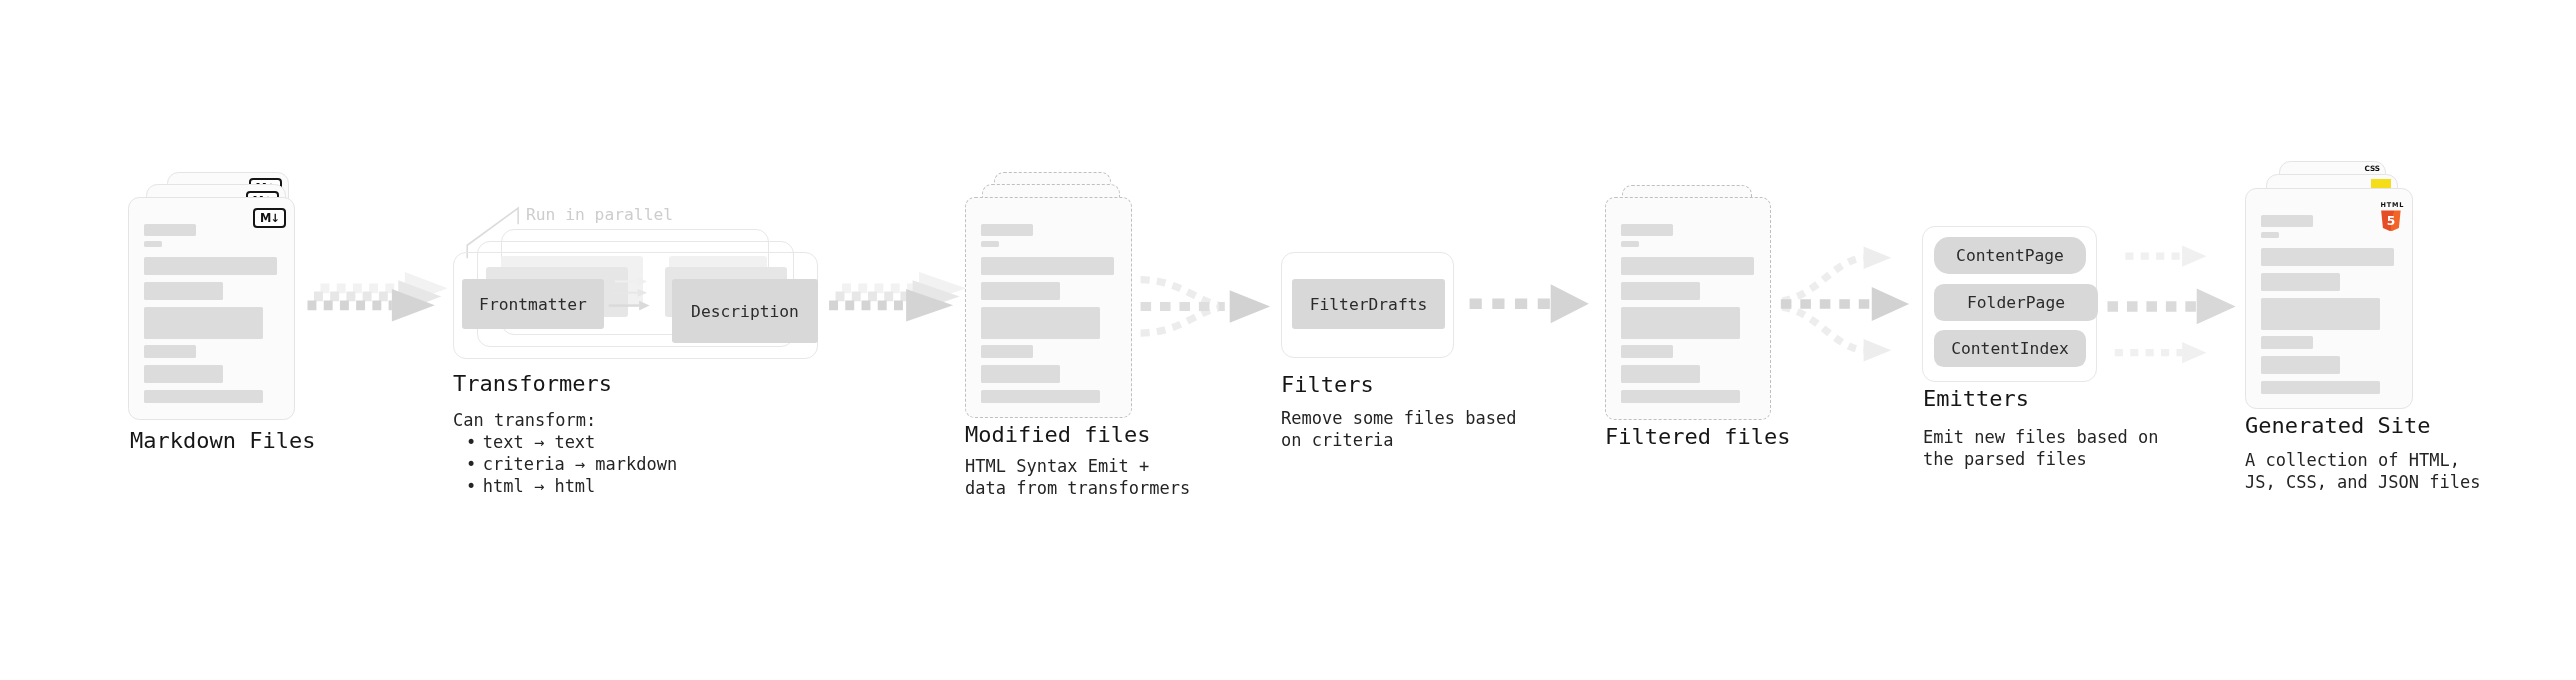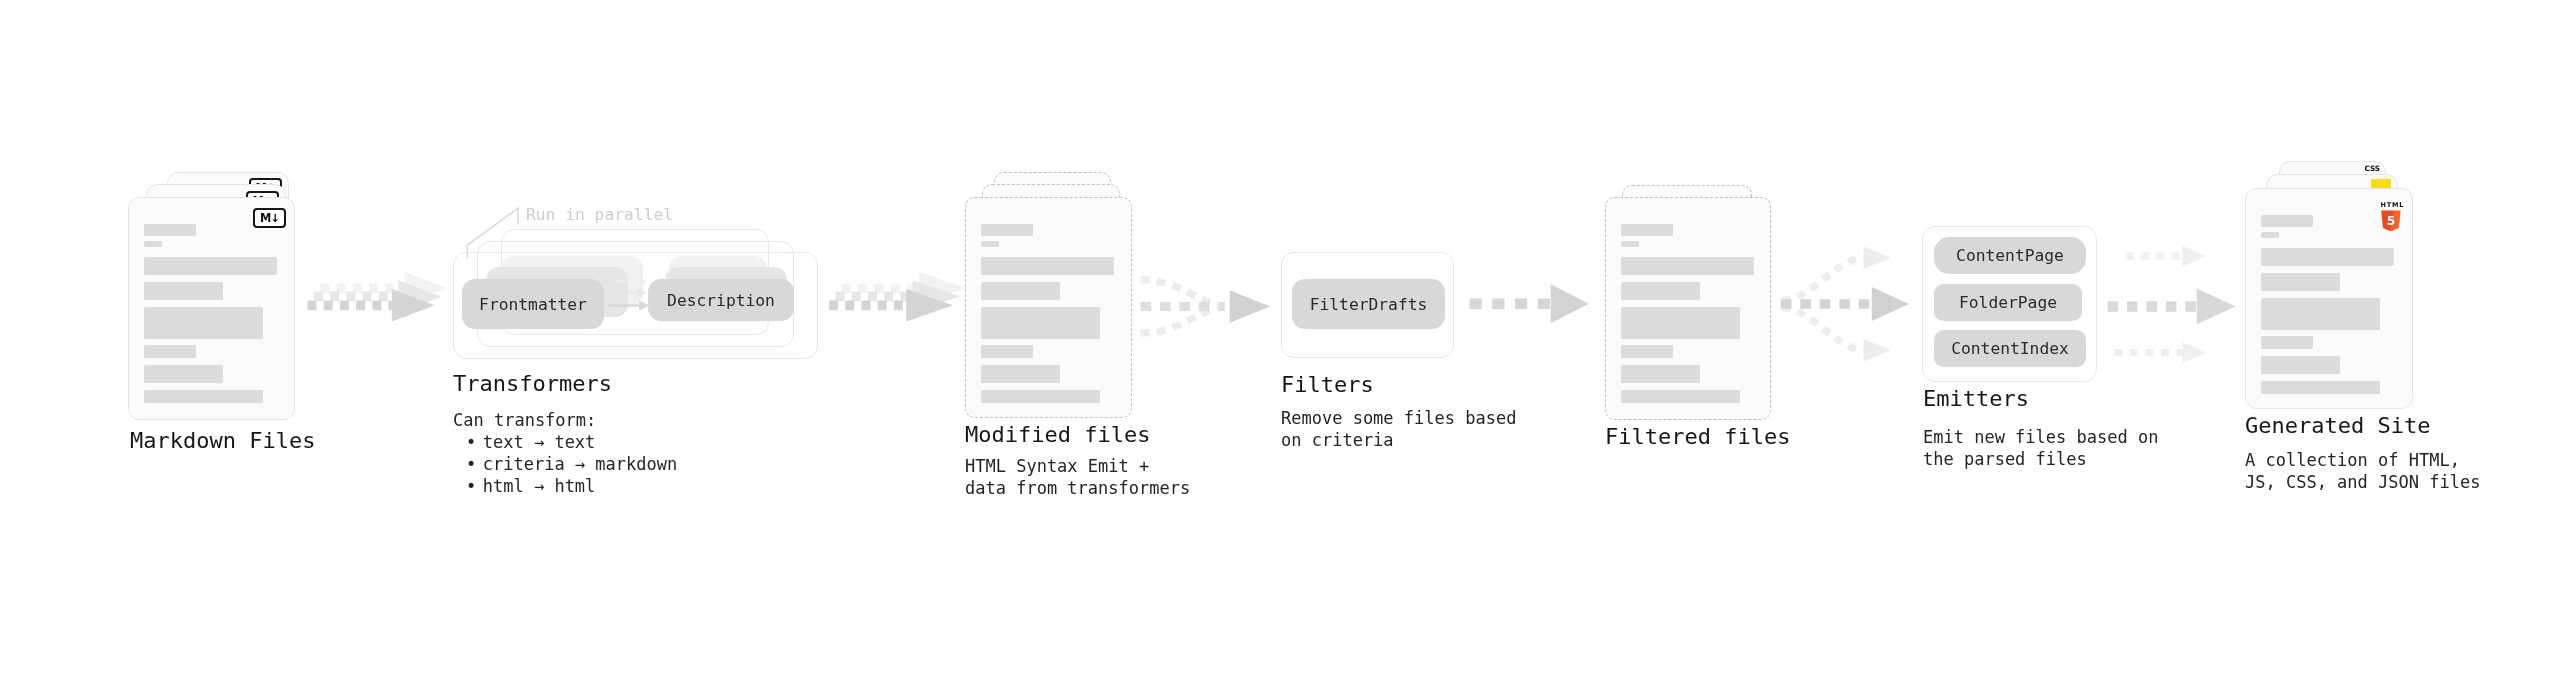--- a/index.html
+++ b/index.html
@@ -34,21 +34,21 @@
   .html5-icon .word { font-size:6.5px; font-weight:bold; color:#111; letter-spacing:0.8px; line-height:7.3px;
                       font-family:"DejaVu Sans","Liberation Sans",sans-serif; }
   .html5-icon .shield { margin:0.8px auto 0; width:19.5px; height:21px;
                         background:linear-gradient(100deg,#e44d26 55%,#f16529 55%);
                         clip-path:polygon(0 0,100% 0,91% 84%,50% 100%,9% 84%);
                         display:flex; align-items:center; justify-content:center;
                         font-size:12.2px; font-weight:bold; color:#fff; font-family:"DejaVu Sans","Liberation Sans",sans-serif; }
 
   
   .outline-box { position:absolute; border:1.6px solid #e7e7e7; border-radius:13px; box-sizing:border-box; }
-  .gbox { position:absolute; background:#d8d8d8; border-radius:13px; box-sizing:border-box;
+  .gbox { position:absolute; background:#d8d8d8; border-radius:3px; box-sizing:border-box;
           display:flex; align-items:center; justify-content:center; font-size:16.3px; color:#2b2b2b; white-space:nowrap; }
   .gbox.l1 { background:#e6e6e6; }
   .gbox.l2 { background:#f1f1f1; }
 
   
   .heading { position:absolute; font-size:22px; font-weight:500; color:#161616; white-space:nowrap; }
   .body-text { position:absolute; font-size:17px; line-height:22px; color:#242424; white-space:nowrap; }
   .annotation { position:absolute; font-size:16.3px; color:#cdcdcd; white-space:nowrap;text-align:right; }
   .bullet-row { display:flex; gap:6.5px; padding-left:13px; }
 </style>
@@ -107,21 +107,21 @@
   <div class="outline-box" style="left:501px;top:229px;width:268px;height:106px"></div>
   <div class="outline-box" style="left:477px;top:241px;width:317px;height:106px"></div>
   <div class="outline-box" style="left:453px;top:252px;width:365px;height:107px"></div>
 
   <div class="gbox l2" style="left:501px;top:256px;width:142px;height:50px"></div>
   <div class="gbox l1" style="left:486px;top:267px;width:142px;height:50px"></div>
   <div class="gbox" style="left:462px;top:279px;width:142px;height:50px">Frontmatter</div>
 
   <div class="gbox l2" style="left:669px;top:256px;width:98px;height:50px"></div>
   <div class="gbox l1" style="left:665px;top:267px;width:122px;height:50px"></div>
-  <div class="gbox" style="left:648px;top:279px;width:146px;height:42px">Description</div>
+  <div class="gbox" style="left:672px;top:279px;width:146px;height:64px">Description</div>
 
   <svg class="abs" style="left:605px;top:275px" width="49" height="37" viewBox="0 0 60 46">
     <g>
         <line x1="12" y1="8" x2="40" y2="8" stroke="#efefef" stroke-width="2.5"></line>
         <polygon points="40,3 40,13 52,8" fill="#efefef"></polygon>
       </g>
     <g>
         <line x1="8" y1="22" x2="40" y2="22" stroke="#e7e7e7" stroke-width="2.5"></line>
         <polygon points="40,17 40,27 52,22" fill="#e7e7e7"></polygon>
       </g>
@@ -228,21 +228,21 @@
       <polygon points="108,129 108,157 142,143" fill="#ededed"></polygon>
     </g>
     <g>
       <line x1="6" y1="86" x2="118" y2="86" stroke="#d4d4d4" stroke-width="12" stroke-dasharray="13 11"></line>
       <polygon points="118,65 118,107 164,86" fill="#d2d2d2"></polygon>
     </g>
   </svg>
 
   <div class="outline-box" style="left:1922px;top:226px;width:175px;height:156px"></div>
   <div class="gbox" style="left:1934px;top:237px;width:152px;height:37px;border-radius:15px">ContentPage</div>
-  <div class="gbox" style="left:1934px;top:284px;width:148px;height:37px;border-radius:9.8px">FolderPage</div>
+  <div class="gbox" style="left:1934px;top:284px;width:164px;height:37px;border-radius:9.8px">FolderPage</div>
   <div class="gbox" style="left:1934px;top:330px;width:152px;height:37px;border-radius:9.8px">ContentIndex</div>
   <div class="heading" style="left:1923px;top:386px">Emitters</div>
   <div class="body-text" style="left:1923px;top:426px">
     <div>Emit new files based on</div>
     <div>the parsed files</div>
   </div>
 
   <svg class="abs" style="left:2101px;top:234px" width="146" height="140" viewBox="0 0 180 172">
     <g>
       <line x1="30" y1="27" x2="100" y2="27" stroke="#f0f0f0" stroke-width="9" stroke-dasharray="10 9"></line>

